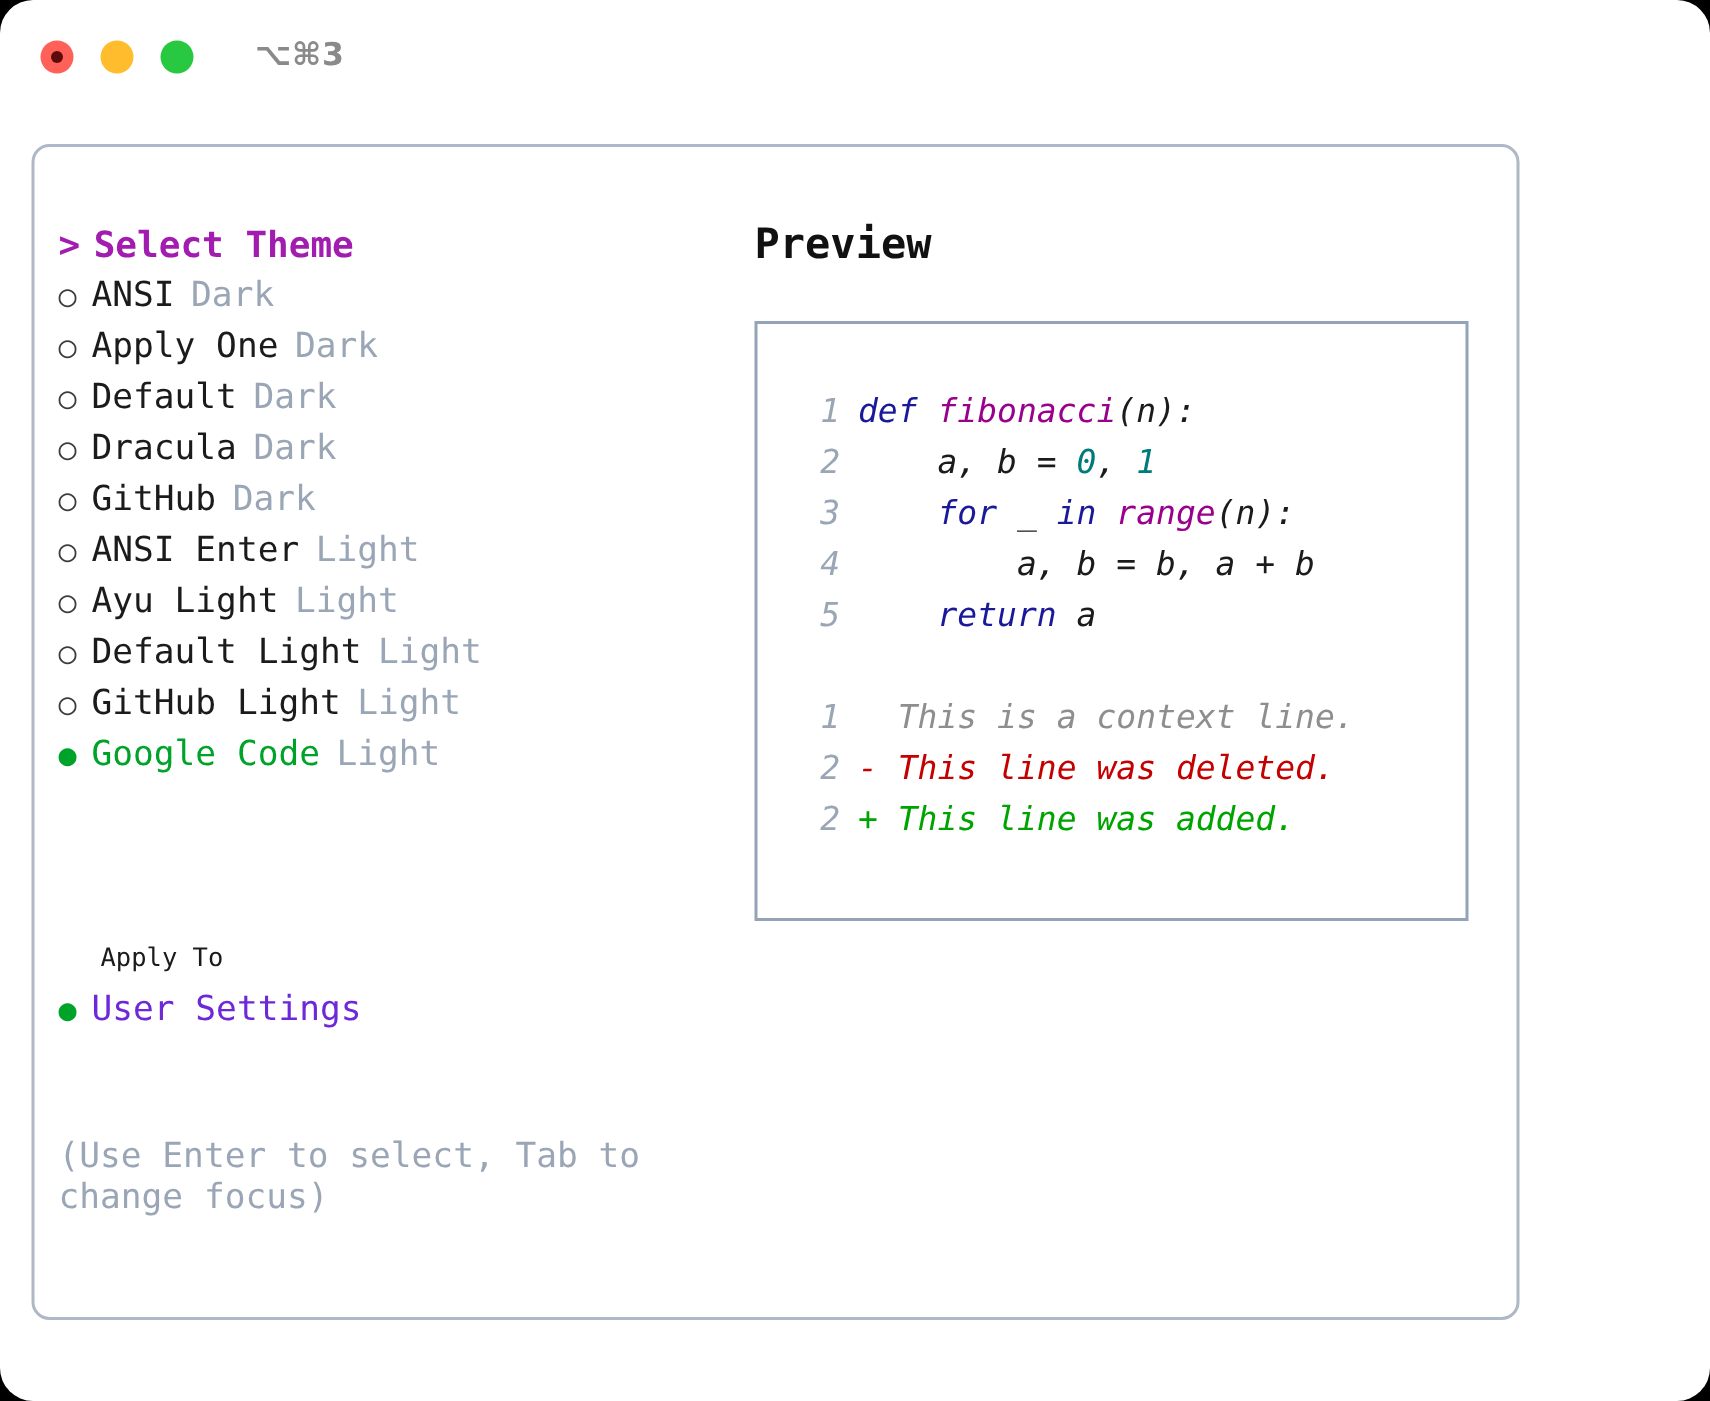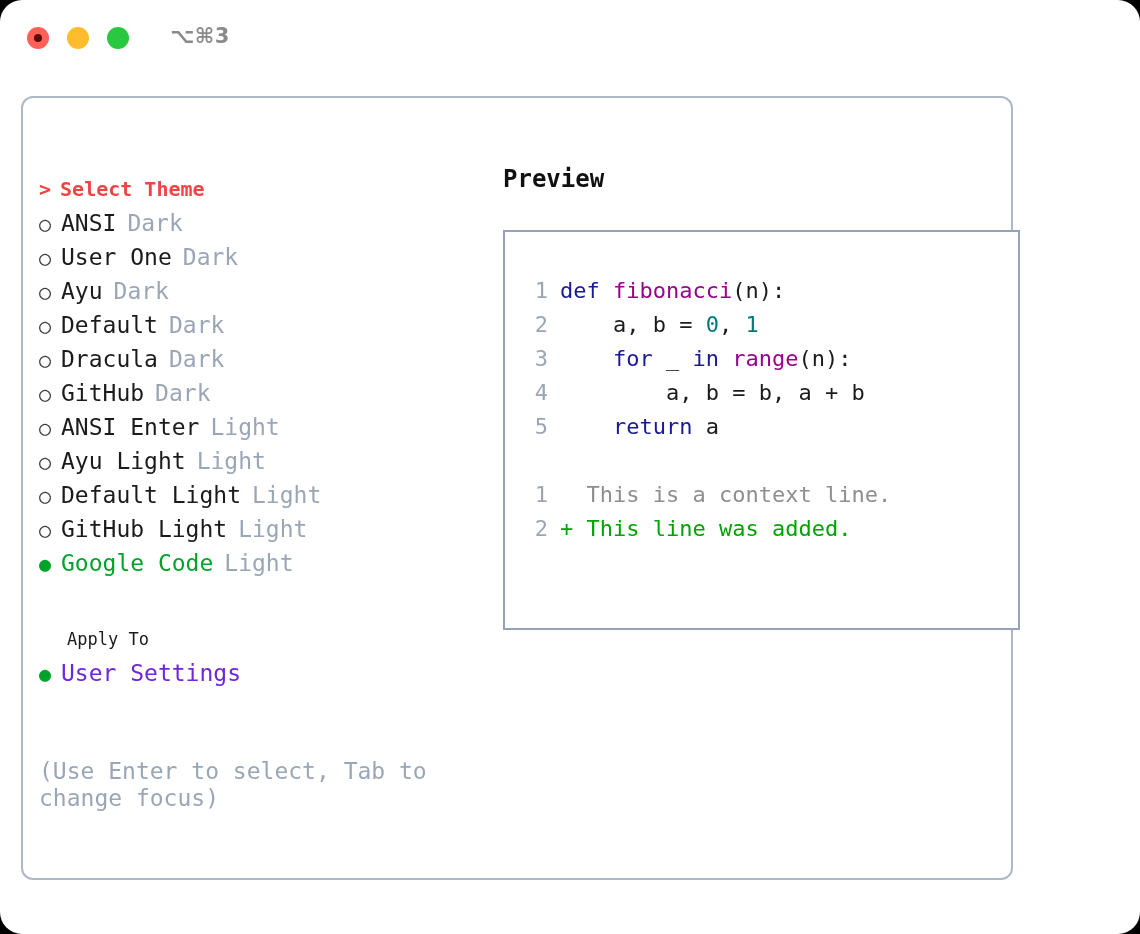--- a/index.html
+++ b/index.html
@@ -85,23 +85,22 @@
   .row {
     height: 34px;
     line-height: 34px;
     font-size: 23px;
     white-space: nowrap;
     color: #1b1b1b;
   }
 
   #select-theme-header {
     font-weight: bold;
-    font-size: 20px;
-    color: #ef4444;
-    margin-top: 26px;
+    font-size: 24px;
+    color: #a21caf;
   }
   #select-theme-header .caret { margin-right: 9px; }
 
   .marker {
     display: inline-block;
     width: 22px;
     text-align: left;
     color: #1b1b1b;
     font-size: 20px;
   }
@@ -147,35 +146,35 @@
   }
 
   
   #preview-column {
     position: absolute;
     left: 480px;
     top: 48px;
     width: 495px;
   }
   #preview-title {
-    font-size: 24px;
+    font-size: 28px;
     font-weight: bold;
     color: #111111;
     height: 34px;
     line-height: 34px;
-    margin-top: 16px;
   }
   #preview-box {
     margin-top: 34px;
-    width: 517px;
+    width: 476px;
     height: 400px;
     border: 2px solid #94a3b8;
     box-sizing: border-box;
     background: #ffffff;
-    padding: 42px 0 0 0;
+    padding: 42px 0 0 12px;
+    font-style: italic;
   }
 
   .code-line {
     height: 34px;
     line-height: 34px;
     font-size: 22px;
     white-space: pre;
     padding-left: 19px;
   }
   .code-line .ln {
@@ -212,22 +211,21 @@
   </div>
 
   <div id="main-panel">
 
     <div id="theme-column">
       <div class="row" id="select-theme-header">
         <span class="caret">&gt;</span><span>Select Theme</span>
       </div>
       <div id="theme-list">
           <div class="row theme-row"><span class="marker">○</span><span class="theme-name">ANSI</span><span class="theme-kind">Dark</span></div>
-          <div class="row theme-row"><span class="marker">○</span><span class="theme-name">User One</span><span class="theme-kind">Dark</span></div>
-          <div class="row theme-row"><span class="marker">○</span><span class="theme-name">Ayu</span><span class="theme-kind">Dark</span></div>
+          <div class="row theme-row"><span class="marker">○</span><span class="theme-name">Apply One</span><span class="theme-kind">Dark</span></div>
           <div class="row theme-row"><span class="marker">○</span><span class="theme-name">Default</span><span class="theme-kind">Dark</span></div>
           <div class="row theme-row"><span class="marker">○</span><span class="theme-name">Dracula</span><span class="theme-kind">Dark</span></div>
           <div class="row theme-row"><span class="marker">○</span><span class="theme-name">GitHub</span><span class="theme-kind">Dark</span></div>
           <div class="row theme-row"><span class="marker">○</span><span class="theme-name">ANSI Enter</span><span class="theme-kind">Light</span></div>
           <div class="row theme-row"><span class="marker">○</span><span class="theme-name">Ayu Light</span><span class="theme-kind">Light</span></div>
           <div class="row theme-row"><span class="marker">○</span><span class="theme-name">Default Light</span><span class="theme-kind">Light</span></div>
           <div class="row theme-row"><span class="marker">○</span><span class="theme-name">GitHub Light</span><span class="theme-kind">Light</span></div>
           <div class="row theme-row selected"><span class="marker">●</span><span class="theme-name">Google Code</span><span class="theme-kind">Light</span></div>
         </div>
     </div>
@@ -247,19 +245,20 @@
         <div id="code-block">
             <div class="code-line"><span class="ln">1</span><span class="src"><span class="tok-kw">def</span><span class="tok-plain"> </span><span class="tok-fn">fibonacci</span><span class="tok-plain">(n):</span></span></div>
             <div class="code-line"><span class="ln">2</span><span class="src"><span class="tok-plain">    a, b = </span><span class="tok-num">0</span><span class="tok-plain">, </span><span class="tok-num">1</span></span></div>
             <div class="code-line"><span class="ln">3</span><span class="src"><span class="tok-plain">    </span><span class="tok-kw">for</span><span class="tok-plain"> _ </span><span class="tok-kw">in</span><span class="tok-plain"> </span><span class="tok-fn">range</span><span class="tok-plain">(n):</span></span></div>
             <div class="code-line"><span class="ln">4</span><span class="src"><span class="tok-plain">        a, b = b, a + b</span></span></div>
             <div class="code-line"><span class="ln">5</span><span class="src"><span class="tok-plain">    </span><span class="tok-kw">return</span><span class="tok-plain"> a</span></span></div>
           </div>
         <div class="diff-blank"></div>
         <div id="diff-block">
             <div class="code-line diff-context"><span class="ln">1</span><span class="src">  This is a context line.</span></div>
+            <div class="code-line diff-del"><span class="ln">2</span><span class="src">- This line was deleted.</span></div>
             <div class="code-line diff-add"><span class="ln">2</span><span class="src">+ This line was added.</span></div>
           </div>
       </div>
     </div>
 
   </div>
 </div>
 
 </body></html>

